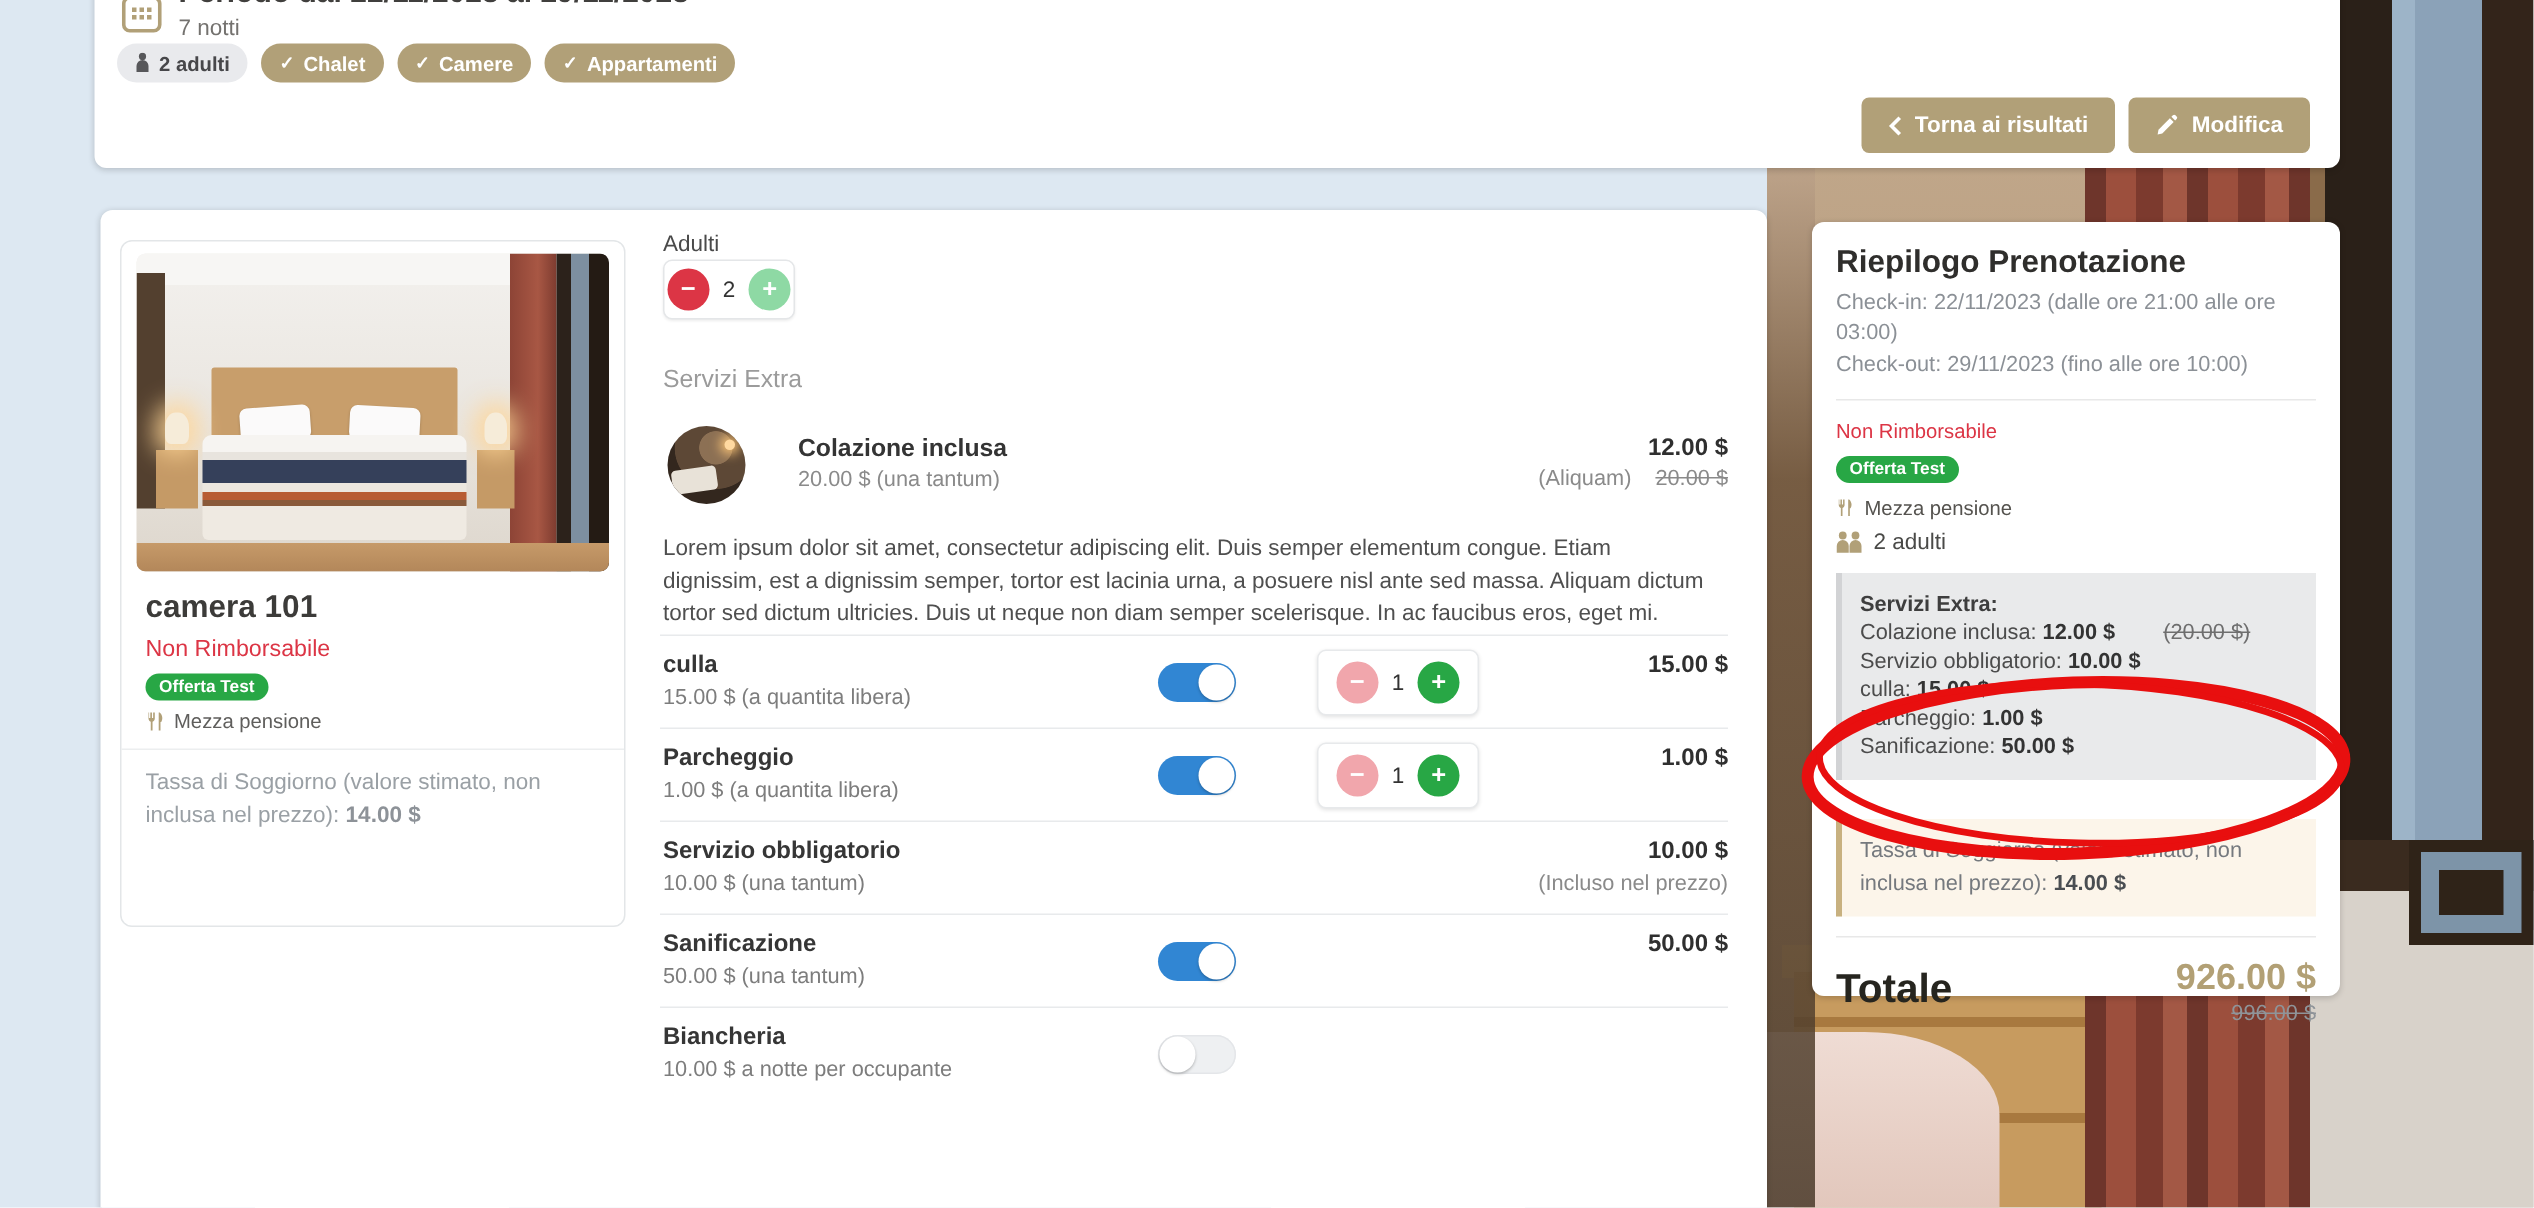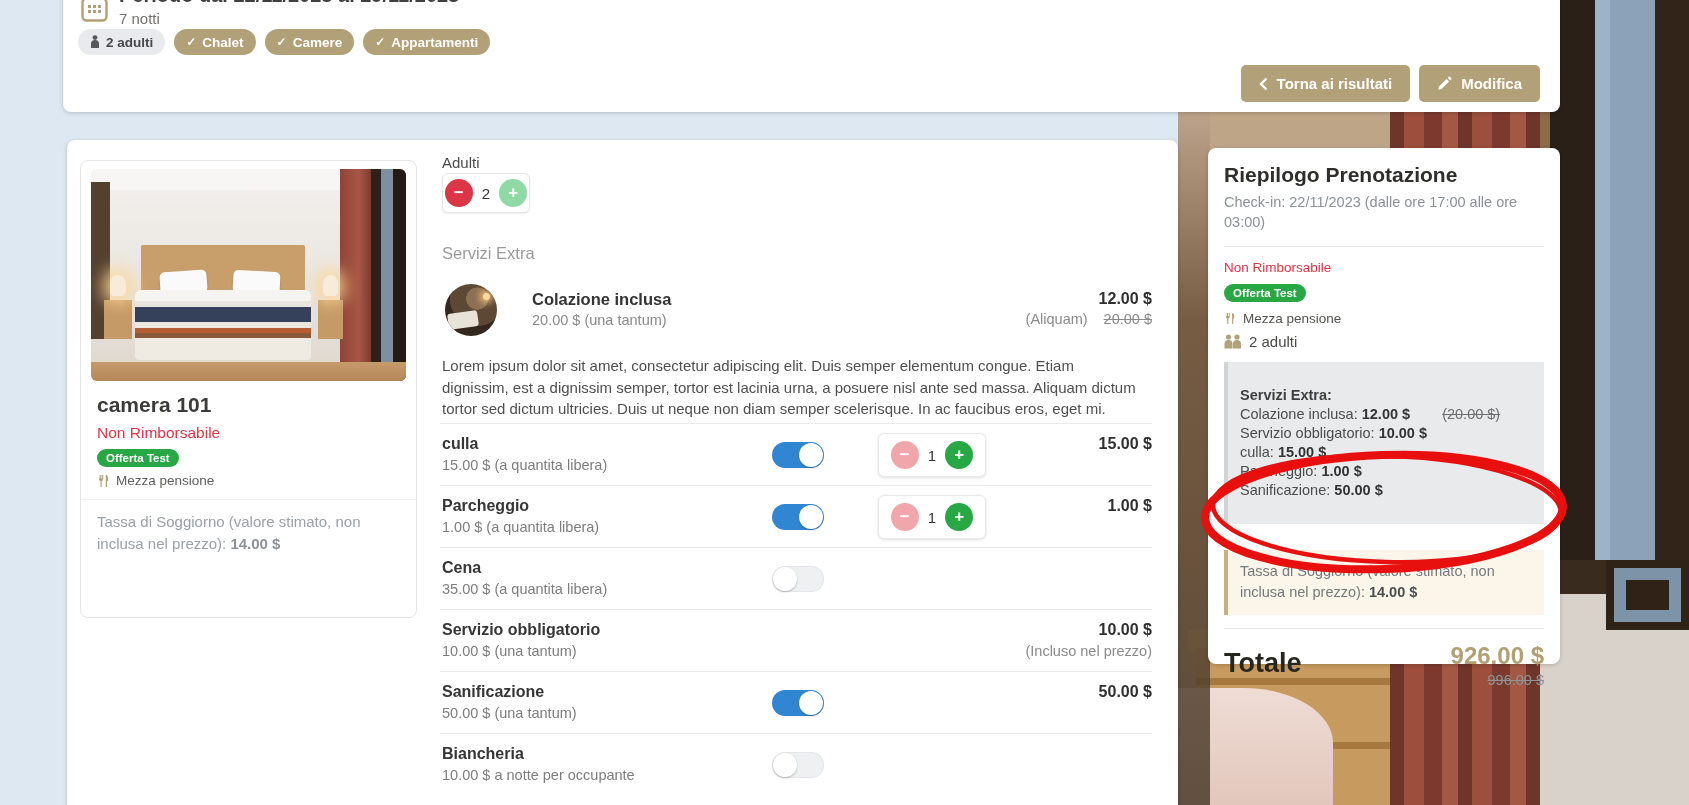--- a/index.html
+++ b/index.html
@@ -145,21 +145,21 @@
   
   #summary-card { position:absolute; left:1208px; top:148px; width:352px; height:516px; padding:15px 16px; }
   .sum-title { font-size:21px; font-weight:bold; color:#2f2e2c; margin-bottom:5px; }
   .sum-check { font-size:14.5px; color:#8b9096; line-height:1.4; }
   .sum-hr { border:none; border-top:1px solid #e8e8e8; margin:13px 0; }
   .sum-room { display:flex; align-items:center; gap:10px; font-size:16px; font-weight:bold; color:#333; }
   .sum-rate { margin-top:8px; font-size:13.5px; color:#dc3545; }
   .sum-offer { margin-top:8px; }
   .sum-board { margin-top:9px; display:flex; align-items:center; gap:7px; font-size:13.5px; color:#55534f; }
   .sum-guests { margin-top:7px; display:flex; align-items:center; gap:7px; font-size:15px; color:#4a4a48; }
-  .sum-extras { margin-top:12px; background:#e9eaeb; border-left:4px solid #d2d3d5; padding:24px 12px;
+  .sum-extras { margin-top:12px; background:#e9eaeb; border-left:4px solid #d2d3d5; padding:12px 12px;
     font-size:14.5px; color:#4c4c4c; line-height:19px; }
   .sum-extras .xt { font-weight:bold; color:#3e3e3e; }
   .sum-extras b { color:#333; }
   .sum-extras s { color:#6e6e6e;margin-left:28px; }
   .sum-tax { margin-top:26px; background:#fcf5ea; border-left:4px solid #c8b180; padding:11px 12px;
     font-size:14.5px; color:#75797e; line-height:1.5; }
   .sum-tax b { color:#4a4e52; }
   .sum-total-row { display:flex; justify-content:space-between; align-items:flex-start; margin-top:4px; }
   .sum-total-label { font-size:27px; font-weight:bold; color:#26251f; margin-top:6px; }
   .sum-total-val { text-align:right; }
@@ -323,27 +323,20 @@
             <div class="knob"></div>
           </div>
         <div class="svc-stepper">
           <button class="circ minus-dis">−</button>
           <span class="svc-qty">1</span>
           <button class="circ plus-on">+</button>
         </div>
         <div class="svc-price">1.00 $</div>
       </div>
 
-      <div class="svc-row">
-        <div class="svc-name">Cena</div>
-        <div class="svc-detail">35.00 $ (a quantita libera)</div>
-        <div class="svc-toggle toggle off">
-            <div class="knob"></div>
-          </div>
-      </div>
 
       <div class="svc-row">
         <div class="svc-name">Servizio obbligatorio</div>
         <div class="svc-detail">10.00 $ (una tantum)</div>
         <div class="svc-price">10.00 $</div>
         <div class="svc-note">(Incluso nel prezzo)</div>
       </div>
 
       <div class="svc-row">
         <div class="svc-name">Sanificazione</div>
@@ -361,21 +354,22 @@
             <div class="knob"></div>
           </div>
       </div>
 
     </div>
   </div>
 </div>
 
 <div id="summary-card" class="card">
   <div class="sum-title">Riepilogo Prenotazione</div>
-  <div class="sum-check">Check-in: 22/11/2023 (dalle ore 17:00 alle ore 03:00)</div>
+  <div class="sum-check">Check-in: 22/11/2023 (dalle ore 21:00 alle ore 03:00)</div>
+  <div class="sum-check">Check-out: 29/11/2023 (fino alle ore 10:00)</div>
   <hr class="sum-hr">
   <div class="sum-rate">Non Rimborsabile</div>
   <div class="sum-offer"><span class="pill">Offerta Test</span></div>
   <div class="sum-board">
     <svg width="12" height="13" viewBox="0 0 13 14">
       <path d="M2 1v4c0 1 .6 1.9 1.5 2.1V13h1.2V7.1C5.6 6.9 6.2 6 6.2 5V1H5.1v3.6h-.8V1H3.2v3.6h-.8V1z" fill="#b1a078"></path>
       <path d="M9.5 1c1.8 1.6 2.3 4.2 1 6.3h-.5V13H8.8V1z" fill="#b1a078"></path>
     </svg>
     <span>Mezza pensione</span>
   </div>

